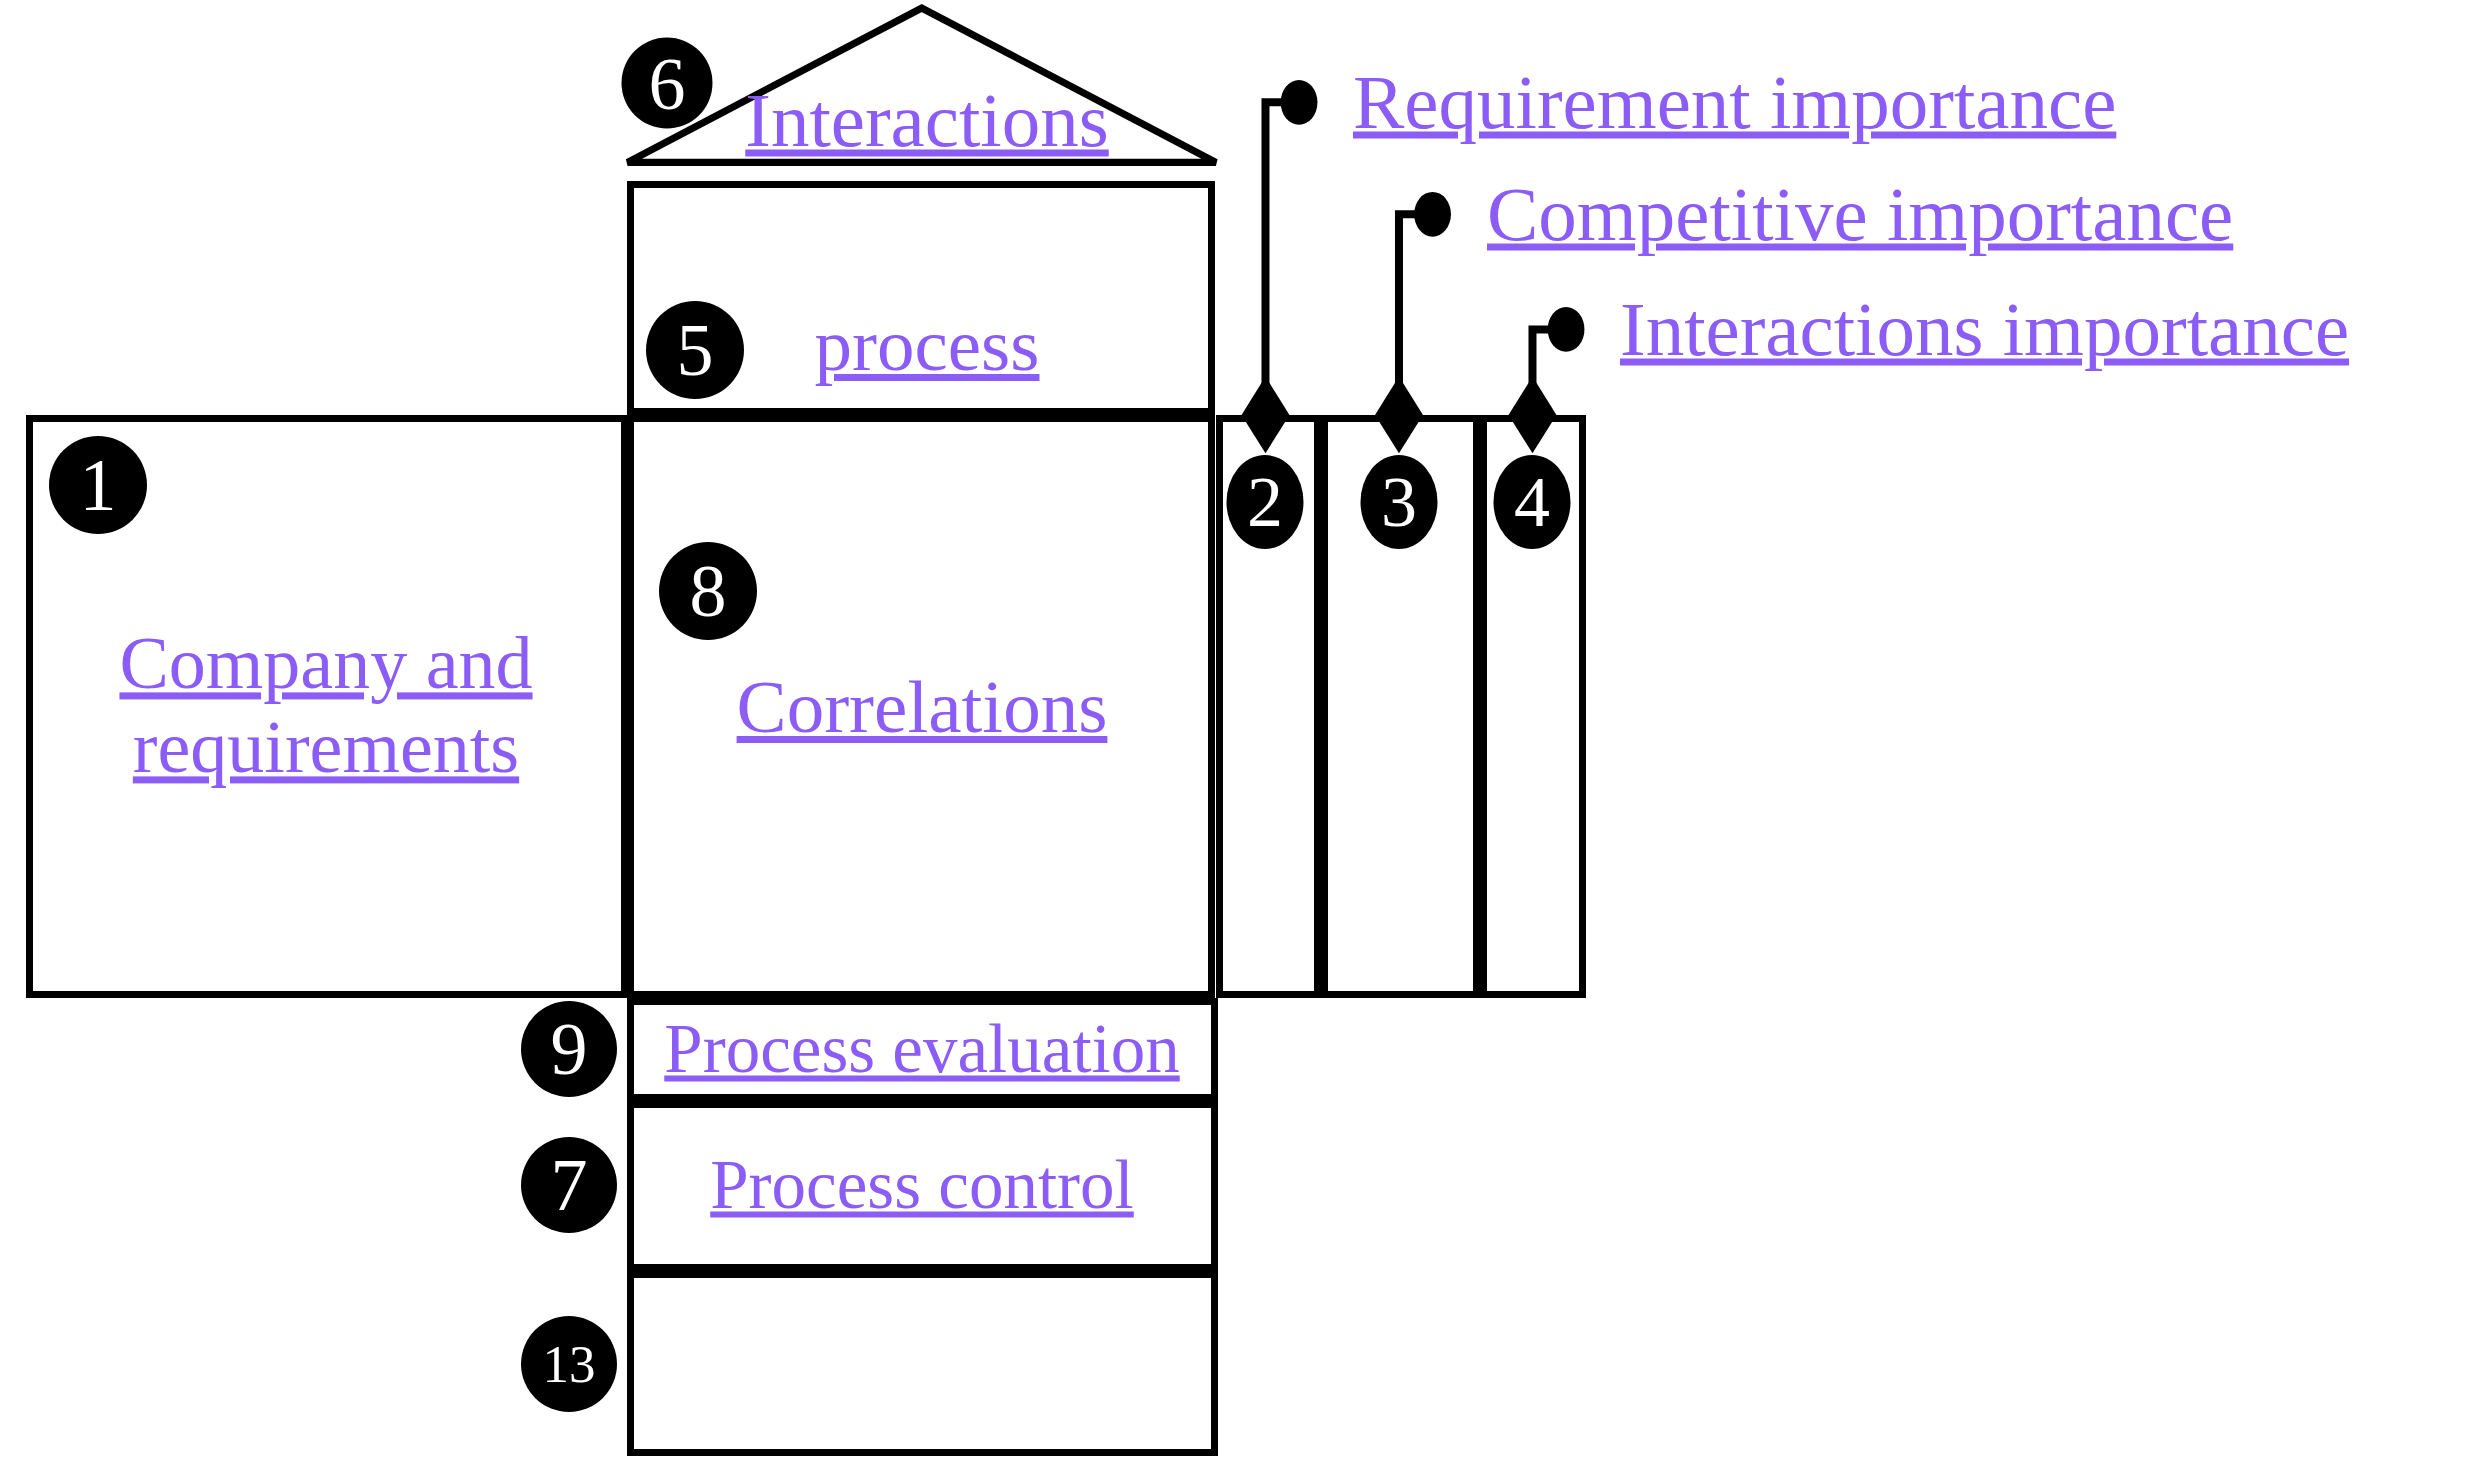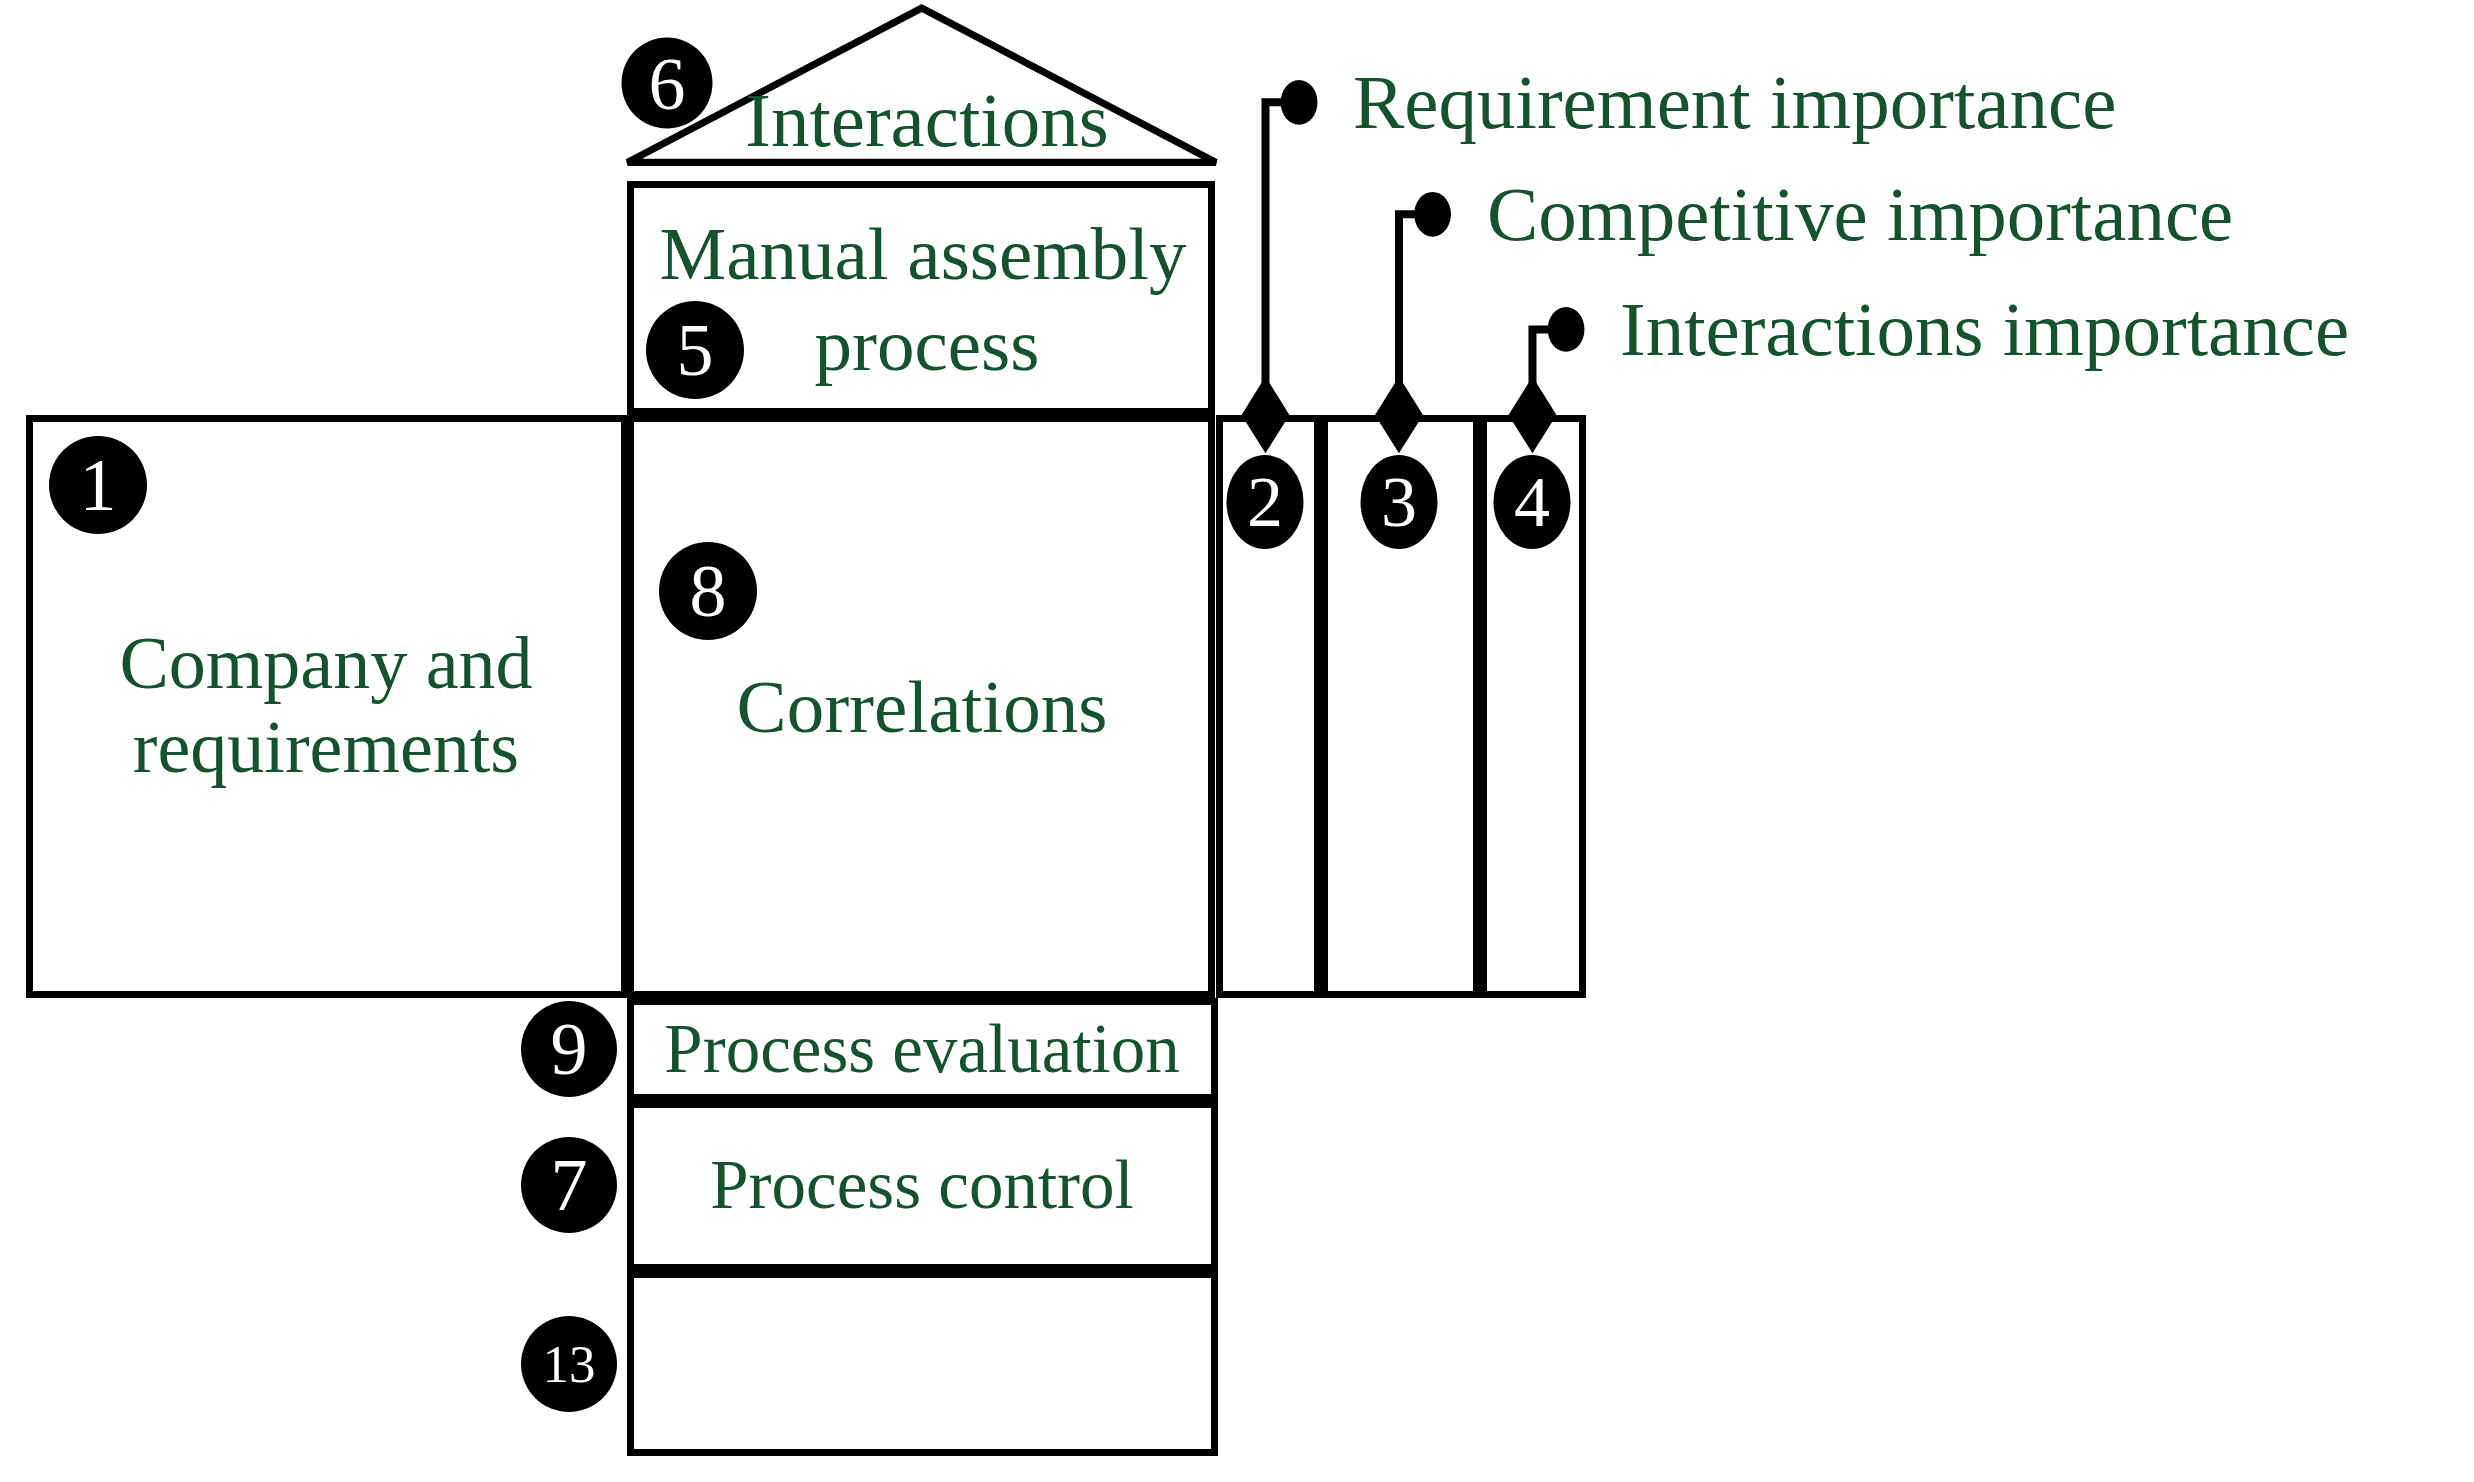--- a/index.html
+++ b/index.html
@@ -48,22 +48,23 @@
     width: 77px;
     height: 94px;
     font-size: 72px;
   }
   .badge.two-digit {
     font-size: 53px;
   }
   .lbl {
     position: absolute;
     white-space: nowrap;
-    color: #14532d;
+    color: #8b5cf6;
     z-index: 6;
+    text-decoration: underline;
   }
   .lbl.centered {
     transform: translate(-50%, -50%);
     text-align: center;
   }
   .lbl.vcentered {
     transform: translateY(-50%);
   }
   .fs-roof    { font-size: 77px; }
   .fs-main    { font-size: 75px; }
@@ -133,21 +134,20 @@
     </div>
   <div class="badge" style="left:569px; top:1185px; width:96px; height:96px;">
       <span>7</span>
     </div>
   <div class="badge two-digit" style="left:569px; top:1364px; width:96px; height:96px;">
       <span>13</span>
     </div>
 
   <div class="lbl centered fs-roof" style="left:927px; top:120px;">Interactions</div>
 
-  <div class="lbl centered fs-main" style="left:923px; top:254px;">Manual assembly</div>
   <div class="lbl centered fs-main" style="left:927px; top:345px;">process</div>
 
   <div class="lbl centered fs-body" style="left:326px; top:706px;">
     <div class="stack">
       <span>Company and</span>
       <span>requirements</span>
     </div>
   </div>
 
   <div class="lbl centered fs-main" style="left:922px; top:707px;">Correlations</div>

